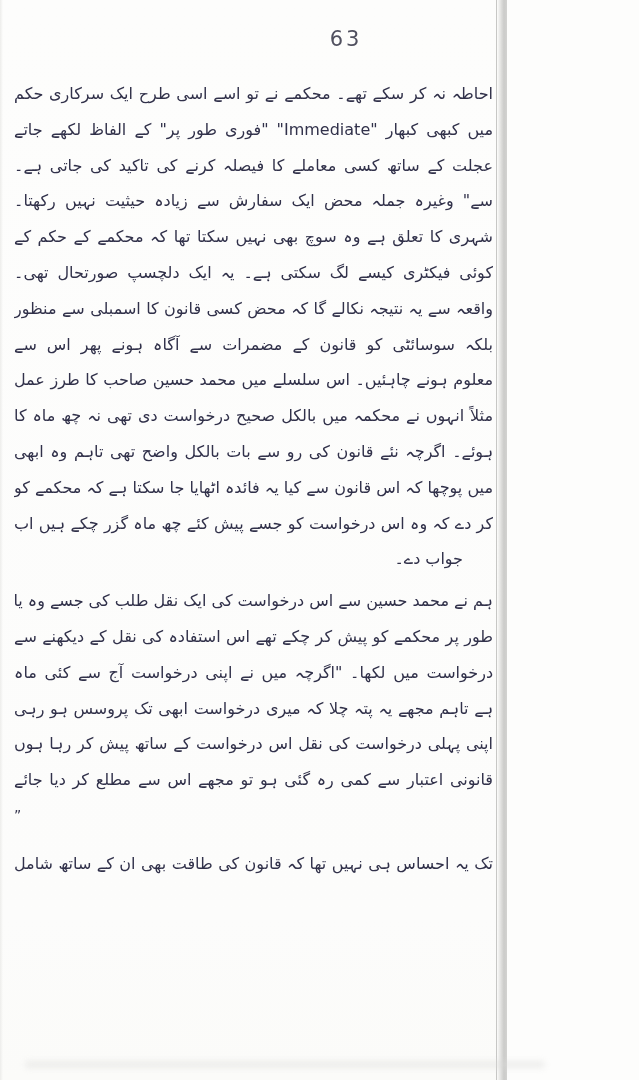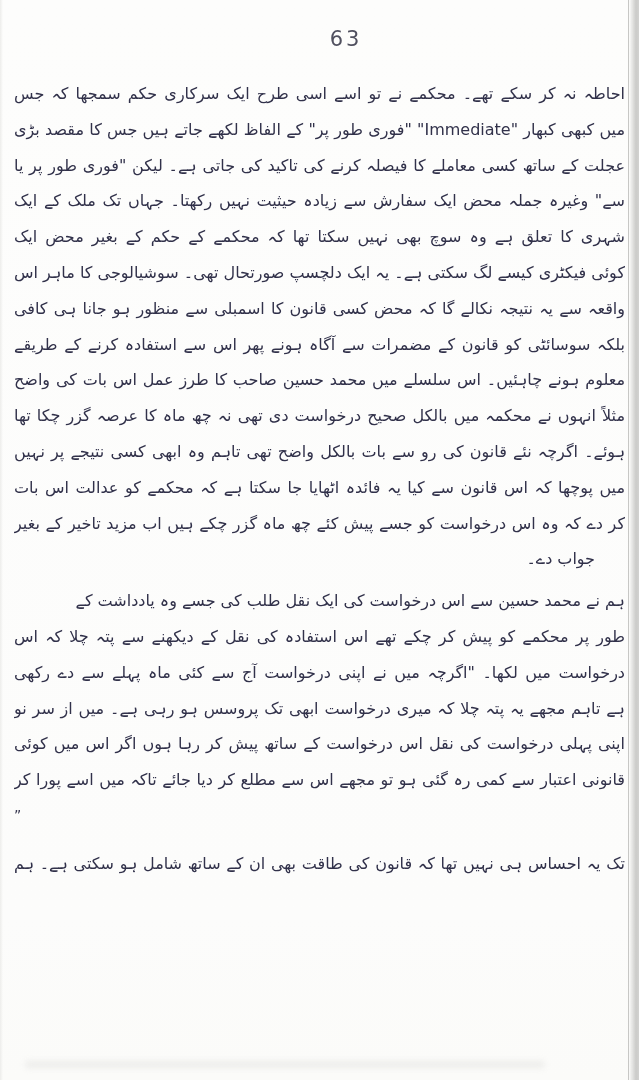--- a/index.html
+++ b/index.html
@@ -5,21 +5,21 @@
   html, body {
     margin: 0;
     padding: 0;
     width: 639px;
     height: 1080px;
     overflow: hidden;
     background: #fdfdfc;
   }
   .page {
     position: relative;
-    width: 639px;
+    width: 507px;
     height: 1080px;
     background: linear-gradient(180deg, #fdfdfc 0%, #fcfcfb 85%, #fbfbf9 100%);
     font-family: "DejaVu Sans", sans-serif;
   }
   
   .edge-right {
     position: absolute;
     top: 0; right: 0; bottom: 0;
     width: 10px;
     background: linear-gradient(to right, rgba(212,212,210,0) 0%, #dcdcda 45%, #cbcbc9 70%, #d2d2d0 100%);

